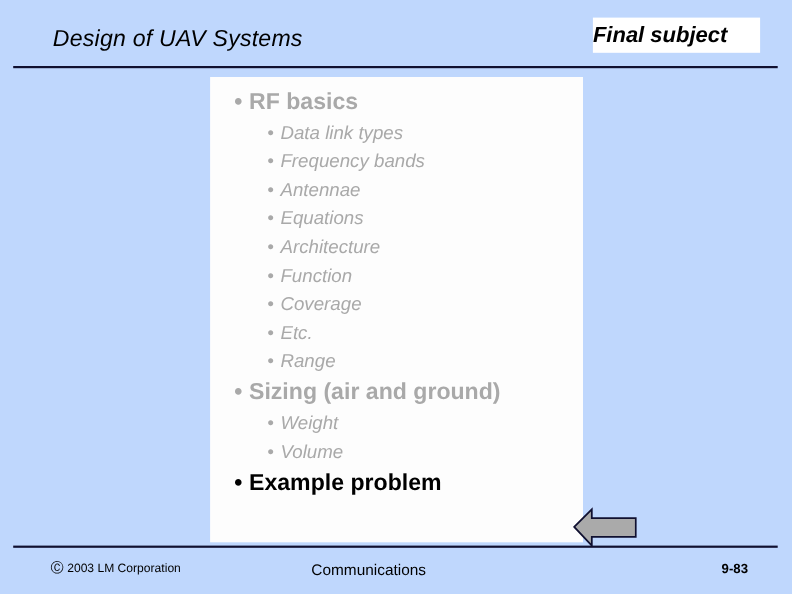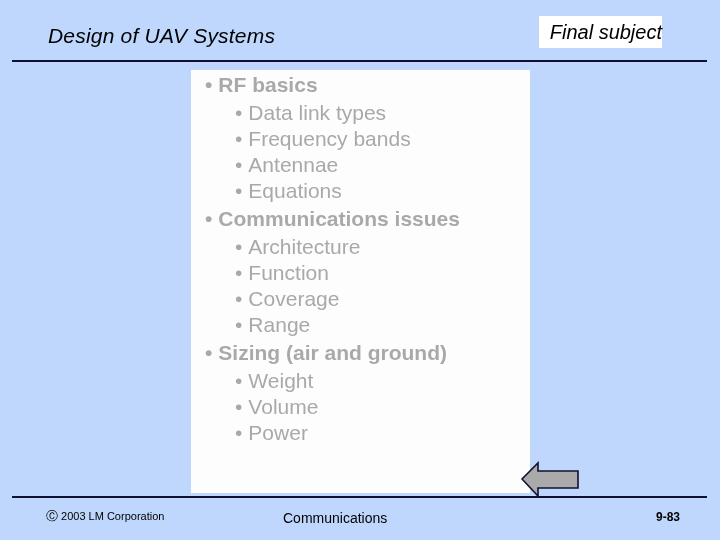--- a/index.html
+++ b/index.html
@@ -28,26 +28,27 @@
     font-size: 21px;
     font-style: italic;
     color: #000000;
     white-space: nowrap;
     letter-spacing: 0.2px;
   }
   #subject-tag {
     position: absolute;
     left: 539px;
     top: 16px;
-    width: 123px;
+    width: 152px;
     height: 32px;
     background: #ffffff;
     display: flex;
     align-items: center;
-    justify-content: flex-end;
+    justify-content: flex-start;
+    font-weight: bold;
   }
   #subject-tag span {
     font-size: 20px;
     font-style: italic;
     color: #000000;
     white-space: nowrap;
   }
   #header-rule {
     position: absolute;
     left: 12px;
@@ -62,45 +63,46 @@
     position: absolute;
     left: 191px;
     top: 70px;
     width: 339px;
     height: 423px;
     background: #fdfdfd;
   }
   ul.bullets {
     list-style: none;
     margin: 0;
-    padding: 0;
+    padding: 8px;
   }
   li.bullet {
     display: block;
     white-space: nowrap;
     color: #a9a9a9;
     line-height: 1.0;
   }
   li.bullet .bullet-dot {
     display: inline-block;
     margin-right: 6px;
   }
   li.lvl1 {
     font-size: 21px;
     font-weight: bold;
     padding-left: 14px;
     height: 30px;
     line-height: 30px;
   }
   li.lvl2 {
-    font-size: 21px;
+    font-size: 17px;
     font-weight: normal;
     padding-left: 44px;
     height: 26px;
     line-height: 26px;
+    font-style: italic;
   }
   li.current {
     color: #000000;
   }
 
   
   #pointer-arrow {
     position: absolute;
     left: 521px;
     top: 461px;
@@ -159,29 +161,29 @@
 
   <div id="header-rule"></div>
 
   <div id="content-panel">
     <ul class="bullets" id="bullet-list">
         <li class="bullet lvl1"><span class="bullet-dot">•</span><span>RF basics</span></li>
         <li class="bullet lvl2"><span class="bullet-dot">•</span><span>Data link types</span></li>
         <li class="bullet lvl2"><span class="bullet-dot">•</span><span>Frequency bands</span></li>
         <li class="bullet lvl2"><span class="bullet-dot">•</span><span>Antennae</span></li>
         <li class="bullet lvl2"><span class="bullet-dot">•</span><span>Equations</span></li>
-        <li class="bullet lvl1"><span class="bullet-dot">•</span><span>Communications issues</span></li>
         <li class="bullet lvl2"><span class="bullet-dot">•</span><span>Architecture</span></li>
         <li class="bullet lvl2"><span class="bullet-dot">•</span><span>Function</span></li>
         <li class="bullet lvl2"><span class="bullet-dot">•</span><span>Coverage</span></li>
+        <li class="bullet lvl2"><span class="bullet-dot">•</span><span>Etc.</span></li>
         <li class="bullet lvl2"><span class="bullet-dot">•</span><span>Range</span></li>
         <li class="bullet lvl1"><span class="bullet-dot">•</span><span>Sizing (air and ground)</span></li>
         <li class="bullet lvl2"><span class="bullet-dot">•</span><span>Weight</span></li>
         <li class="bullet lvl2"><span class="bullet-dot">•</span><span>Volume</span></li>
-        <li class="bullet lvl2"><span class="bullet-dot">•</span><span>Power</span></li>
+        <li class="bullet lvl1 current"><span class="bullet-dot">•</span><span>Example problem</span></li>
       </ul>
   </div>
 
   <div id="pointer-arrow">
     <svg width="58" height="36" viewBox="0 0 58 36" xmlns="http://www.w3.org/2000/svg">
       <polygon points="1,18 17,2 17,10 57,10 57,27 17,27 17,35" fill="#aaaaaa" stroke="#101030" stroke-width="1.6" stroke-linejoin="miter"></polygon>
     </svg>
   </div>
 
   <div id="footer-rule"></div>

